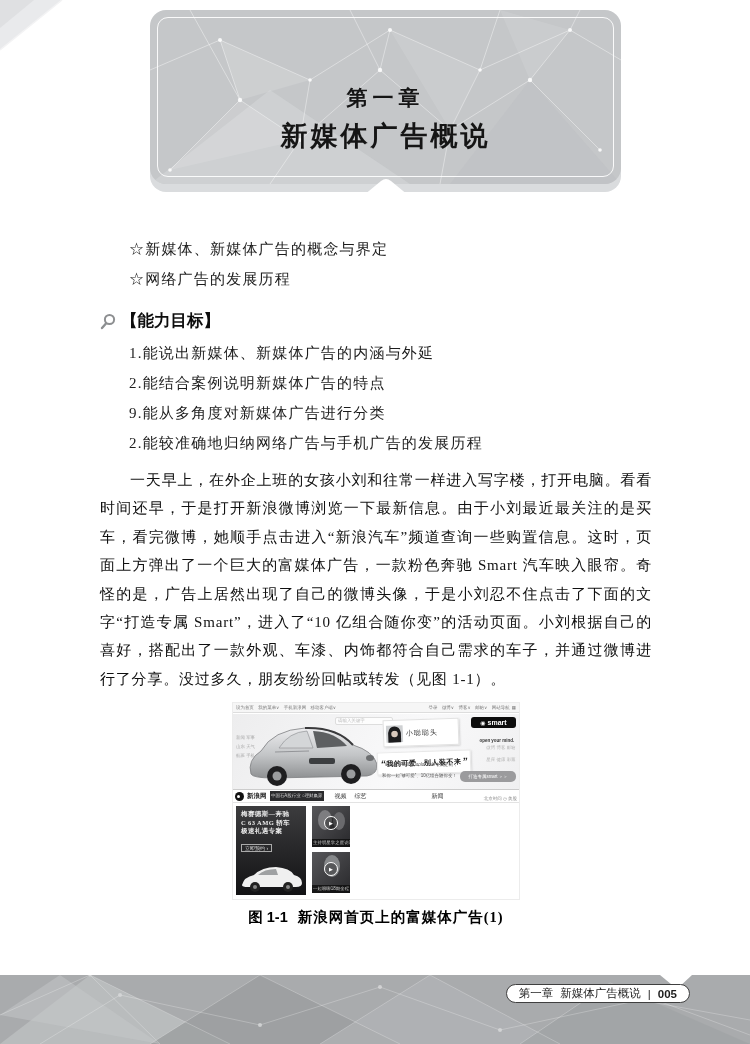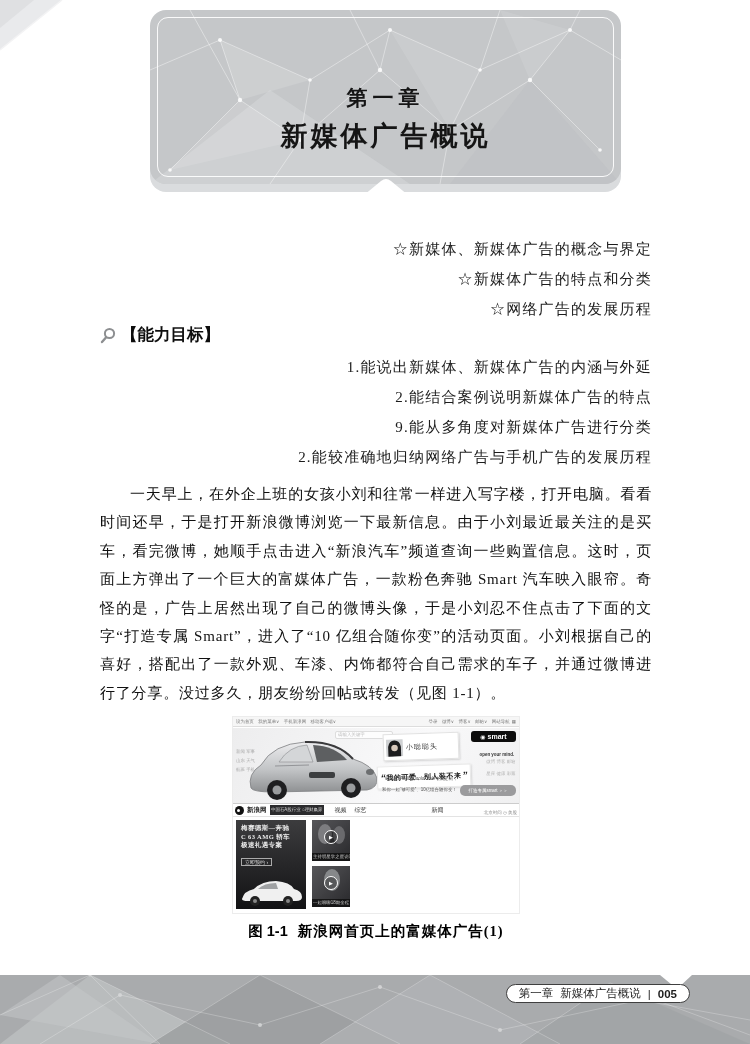--- a/index.html
+++ b/index.html
@@ -18,23 +18,23 @@
   .banner-title1{position:absolute;top:74px;left:0;width:100%;text-align:center;
      font-family:"Liberation Sans","DejaVu Sans",sans-serif;font-weight:bold;font-size:21px;letter-spacing:5px;color:#151515;}
   .banner-title2{position:absolute;top:108px;left:0;width:100%;text-align:center;
      font-family:"Liberation Sans","DejaVu Sans",sans-serif;font-weight:bold;font-size:27px;letter-spacing:3px;color:#151515;}
 
   
   .content{position:absolute;left:100px;top:228px;width:552px;}
   .sec-head{display:flex;align-items:center;gap:5px;font-family:"Liberation Sans","DejaVu Sans",sans-serif;
      font-weight:bold;font-size:16.5px;color:#0d0d0d;}
   .sec-head .mag{flex:0 0 auto;display:flex;}
-  ul.obj{list-style:none;margin:6px 0 0 0;padding:0 0 0 29px;text-align:right;}
+  ul.obj{list-style:none;margin:6px 0 0 0;padding:0 0 0 29px;}
   ul.obj li{line-height:30px;font-size:15px;letter-spacing:1.2px;color:#1c1c1c;}
-  .sec2{}
+  .sec2{margin-top:16px;}
   .sec3{margin-top:16px;}
   .case-para{margin:8px 0 8px 0;font-size:15px;line-height:28.4px;letter-spacing:.8px;
      text-align:justify;text-indent:2em;color:#101010;}
 
   
   .figure{position:relative;width:286px;height:196px;margin:9px auto 0;border:1px solid #ececec;
      font-family:"Liberation Sans","DejaVu Sans",sans-serif;overflow:hidden;background:#fff;}
   .micro{display:inline-block;font-size:6.2px;line-height:1.25;transform:scale(.72);
      transform-origin:0 50%;white-space:nowrap;color:inherit;}
   .micro-r{transform-origin:100% 50%;}
@@ -152,21 +152,20 @@
     </div>
     <svg class="banner-notch" width="56" height="24" viewBox="0 0 56 24">
       <path d="M0,24 L23,5 Q28,1 33,5 L56,24 Z" fill="#ffffff"></path>
     </svg>
   </div>
 
   <div class="content">
 
     <ul class="obj">
       <li>☆新媒体、新媒体广告的概念与界定</li>
-      <li>☆新媒体广告的特点和分类</li>
       <li>☆网络广告的发展历程</li>
     </ul>
 
     <div class="sec-head sec2">
       <span class="mag">
         <svg width="16" height="17" viewBox="0 0 16 17">
             <circle cx="9.5" cy="6.5" r="4.6" fill="none" stroke="#8d8f91" stroke-width="2"></circle>
             <line x1="6" y1="10.5" x2="2" y2="15" stroke="#8d8f91" stroke-width="2.4" stroke-linecap="round"></line>
           </svg>
       </span>

